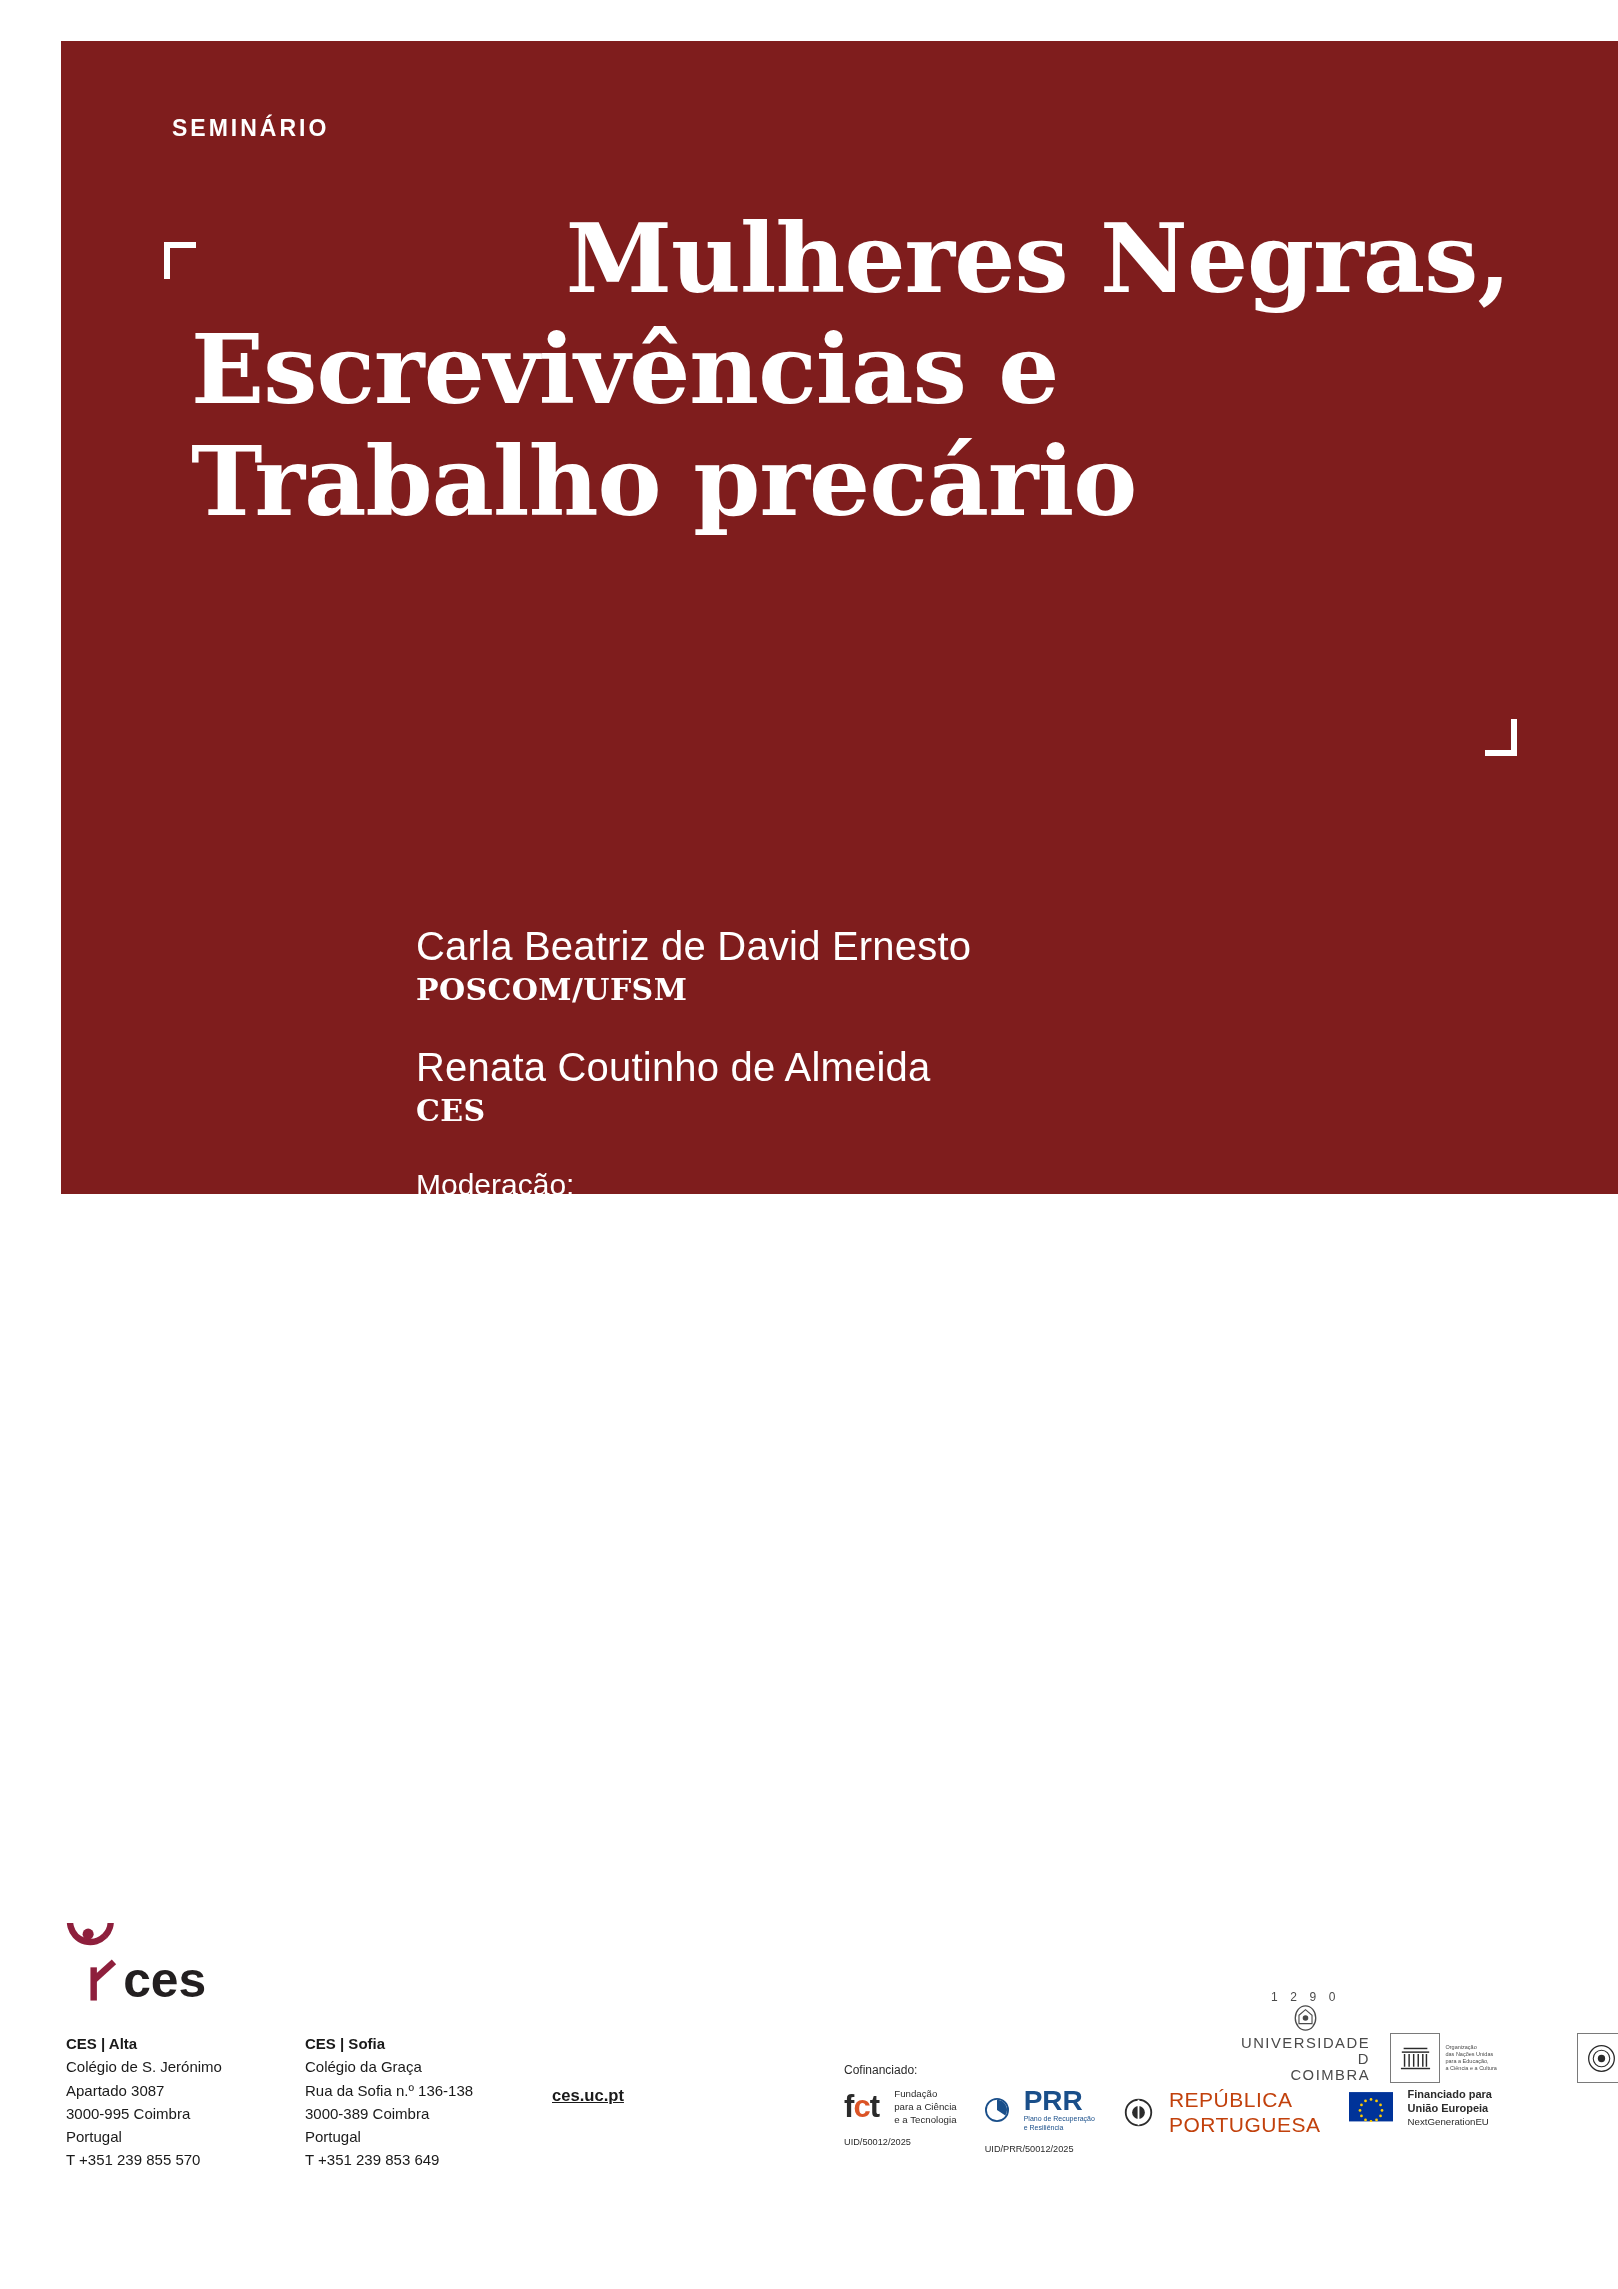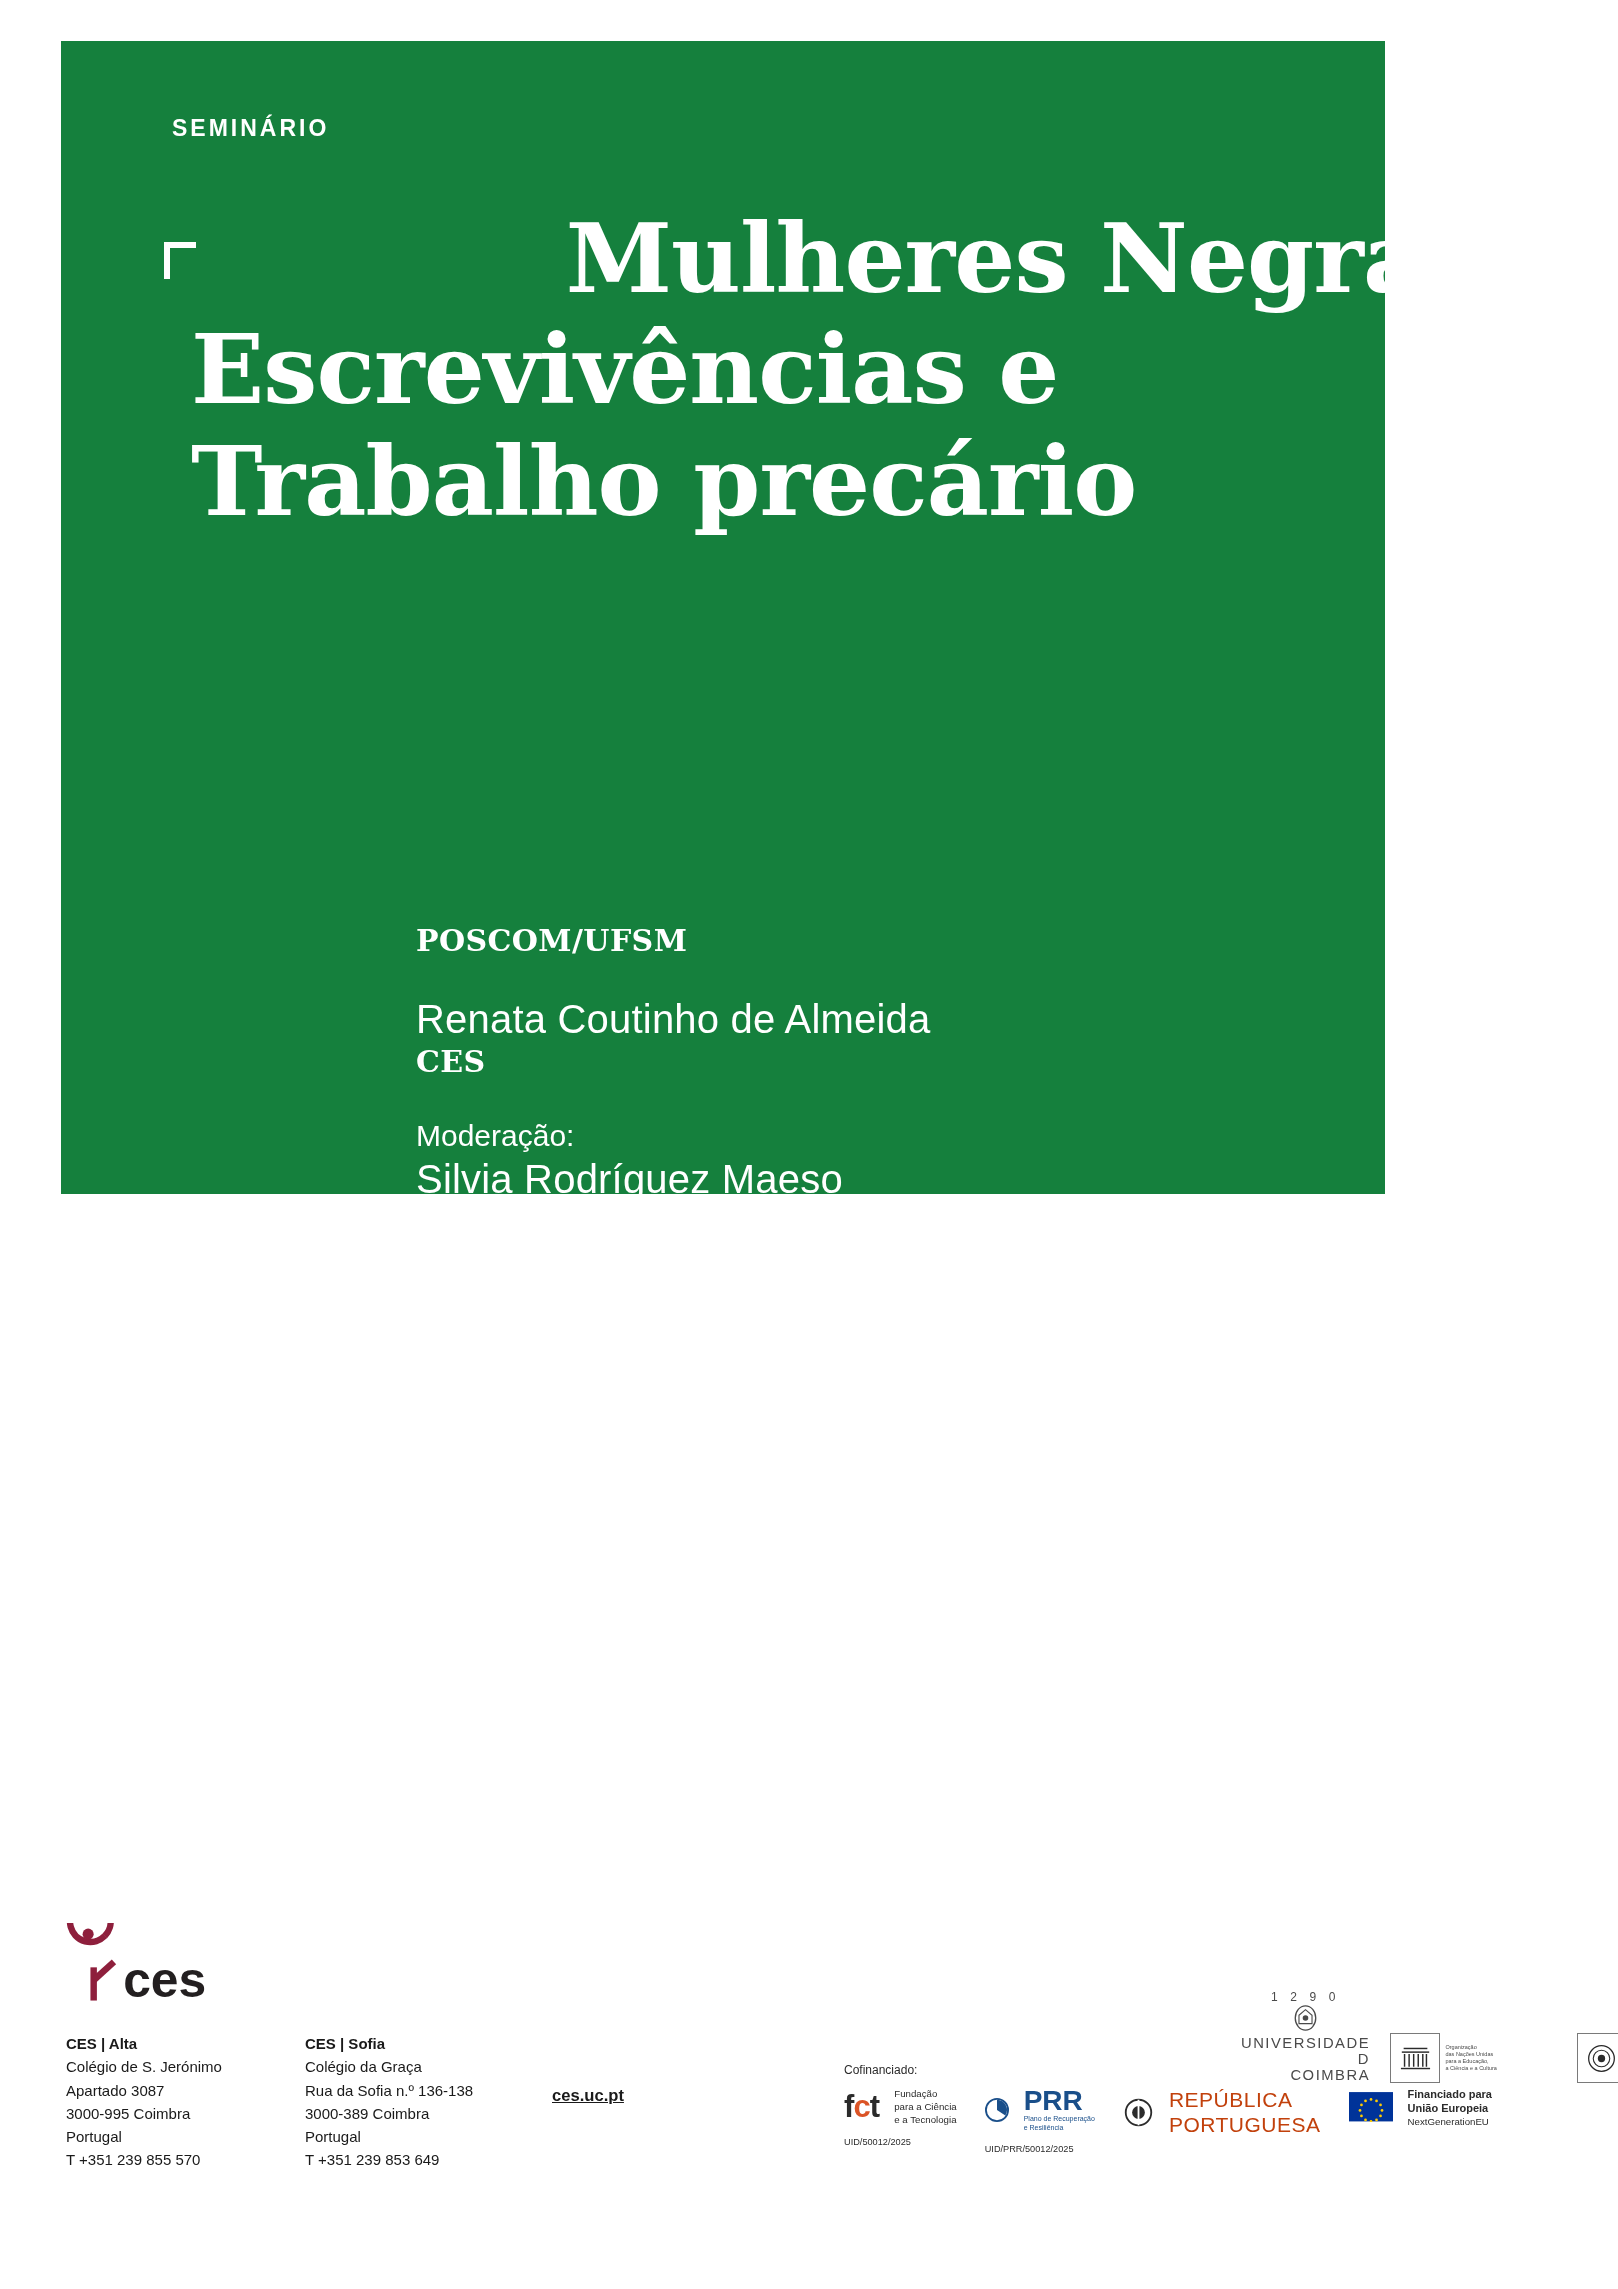--- a/index.html
+++ b/index.html
@@ -13,23 +13,23 @@
     font-family: "Liberation Sans", sans-serif;
     position: relative;
     overflow: hidden;
   }
 
   
   .poster {
     position: absolute;
     left: 61px;
     top: 41px;
-    width: 1324px;
+    width: 1558px;
     height: 1154px;
-    background: #15803d;
+    background: #7f1d1d;
     box-sizing: border-box;
     padding: 0;
   }
 
   .seminario {
     position: absolute;
     left: 111px;
     top: 74px;
     color: #ffffff;
     font-size: 23px;
@@ -254,20 +254,21 @@
   <div class="bracket bracket-br"></div>
 
   <div class="title-wrap">
     <div class="title-line l1">Mulheres Negras,</div>
     <div class="title-line l2">Escrevivências e</div>
     <div class="title-line l3">Trabalho precário</div>
   </div>
 
   <div class="speakers">
     <div class="sp-block">
+      <div class="sp-name">Carla Beatriz de David Ernesto</div>
       <div class="sp-affil">POSCOM/UFSM</div>
     </div>
     <div class="sp-block">
       <div class="sp-name">Renata Coutinho de Almeida</div>
       <div class="sp-affil">CES</div>
     </div>
     <div class="sp-block">
       <div class="sp-role">Moderação:</div>
       <div class="sp-name">Silvia Rodríguez Maeso</div>
       <div class="sp-affil">CES</div>

